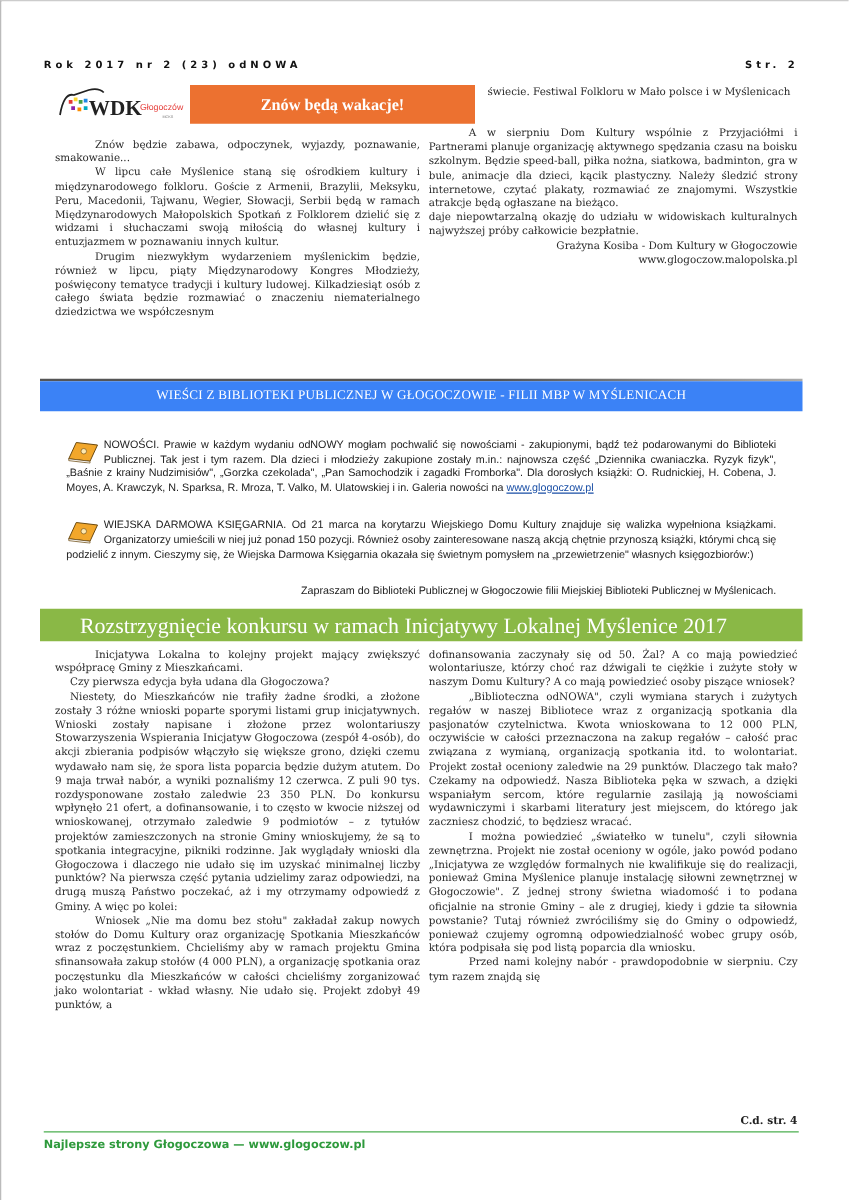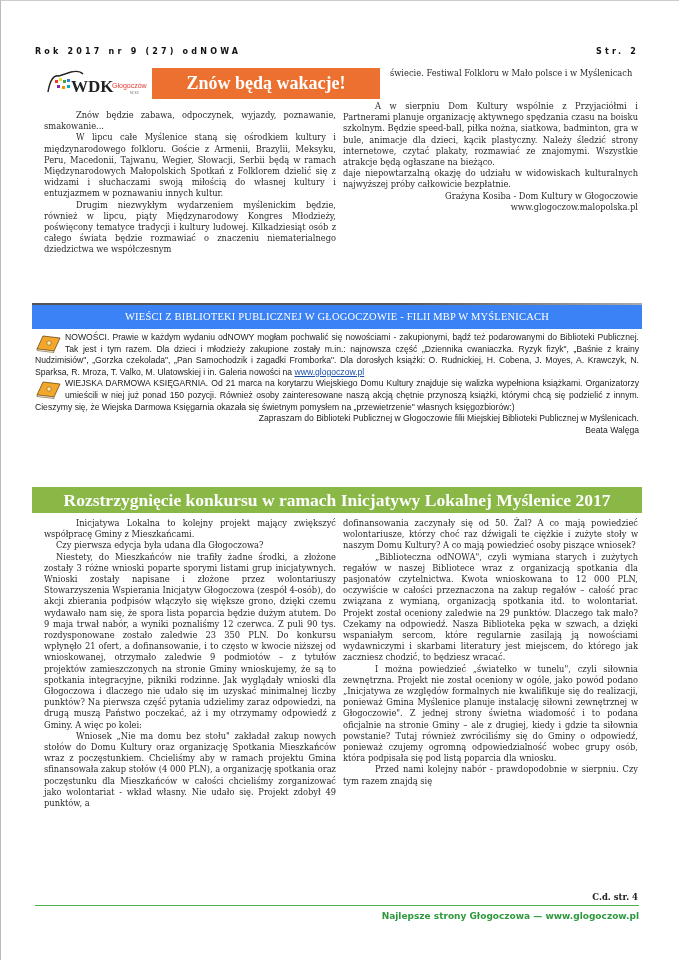--- a/index.html
+++ b/index.html
@@ -5,55 +5,55 @@
   * { box-sizing: border-box; margin: 0; padding: 0; }
   html, body { width: 679px; height: 960px; background: #ffffff; overflow: hidden; }
   body { position: relative; font-family: "DejaVu Serif", serif; color: #222; }
   .page-border { position: absolute; left: 0; top: 0; width: 679px; height: 960px; border-left: 1px solid #bbb; border-top: 1px solid #ccc; }
 
   .runhead { position: absolute; top: 47px; left: 35px; width: 604px; height: 12px; font-family: "DejaVu Sans", sans-serif; font-weight: bold; font-size: 8px; letter-spacing: 3.2px; color: #111; }
   .runhead .left { position: absolute; left: 0; top: 0; }
   .runhead .right { position: absolute; right: 0; top: 0; }
 
   .logo { position: absolute; left: 45px; top: 68px; width: 105px; height: 30px; }
-  .banner-orange { position: absolute; left: 152px; top: 68px; width: 228px; height: 31px; background: #ec7130; color: #fff; font-family: "Liberation Serif", serif; font-weight: bold; font-size: 18px; text-align: center; line-height: 31px; }
+  .banner-orange { position: absolute; left: 152px; top: 68px; width: 228px; height: 31px; background: #ec7130; color: #fff; font-family: "Liberation Serif", serif; font-weight: bold; font-size: 13px; text-align: center; line-height: 31px; }
 
   .txt { font-family: "DejaVu Serif", serif; font-size: 8.3px; line-height: 11.2px; color: #2a2a2a; text-align: justify; }
   .ind { text-indent: 32px; }
   .ind2 { text-indent: 12px; }
 
   .col-a1 { position: absolute; left: 44px; top: 110px; width: 292px; }
   .col-a2-top { position: absolute; left: 390px; top: 68px; width: 248px; }
   .col-a2 { position: absolute; left: 343px; top: 101px; width: 295px; }
   .right { text-align: right; }
 
   .rule-top { position: absolute; left: 32px; top: 303px; width: 610px; height: 2px; background: linear-gradient(to right, #555 0%, #555 60%, #aaa 100%); }
   .banner-yellow { position: absolute; left: 32px; top: 305px; width: 610px; height: 24px; background: #3b82f6; color: #fff; font-family: "Liberation Serif", serif; font-size: 10.5px; text-align: center; line-height: 24px; letter-spacing: 0.2px; }
 
   .lib { position: absolute; left: 35px; top: 332px; width: 604px; font-family: "Liberation Sans", sans-serif; font-size: 8.6px; line-height: 11.6px; color: #222; text-align: justify; }
-  .lib p { margin: 0; }
+  .lib p { margin: 18px; }
   .book { float: left; width: 26px; height: 20px; margin: 1px 4px 0 0; }
   .lib a { color: #1a4fa6; text-decoration: underline; }
 
-  .banner-green { position: absolute; left: 32px; top: 487px; width: 610px; height: 26px; background: #8ab846; color: #fff; font-family: "Liberation Serif", serif; font-weight: bold; font-size: 17.5px; text-align: center; line-height: 26px; }
+  .banner-green { position: absolute; left: 32px; top: 487px; width: 610px; height: 26px; background: #8ab846; color: #fff; font-family: "Liberation Serif", serif; font-weight: normal; font-size: 17.5px; text-align: left; line-height: 26px; padding-left: 32px; }
 
   .col-b1 { position: absolute; left: 44px; top: 518px; width: 292px; }
   .col-b2 { position: absolute; left: 343px; top: 518px; width: 295px; }
   .cd { position: absolute; left: 343px; top: 892px; width: 295px; text-align: right; font-family: "DejaVu Serif", serif; font-weight: bold; font-size: 8.5px; color: #222; }
 
   .footer-rule { position: absolute; left: 35px; top: 905px; width: 604px; height: 1px; background: #4caf50; }
-  .footer { position: absolute; left: 35px; top: 911px; width: 604px; text-align: right; font-family: "DejaVu Sans", sans-serif; font-weight: bold; font-size: 9px; color: #2e9a3c; }
+  .footer { position: absolute; left: 35px; top: 911px; width: 604px; text-align: left; font-family: "DejaVu Sans", sans-serif; font-weight: bold; font-size: 9px; color: #2e9a3c; }
 </style>
 </head>
 <body>
 
 <div class="page-border"></div>
 
 <div class="runhead">
-  <span class="left">Rok 2017 nr 9 (27) odNOWA</span>
+  <span class="left">Rok 2017 nr 2 (23) odNOWA</span>
   <span class="right">Str. 2</span>
 </div>
 
 <div class="logo">
   <svg width="105" height="30" viewBox="0 0 105 30">
     <path d="M3 24 Q6 6 14 8 L26 4 Q34 2 38 6" stroke="#222" stroke-width="1.4" fill="none"></path>
     <rect x="10" y="12" width="3" height="3" fill="#e53935"></rect>
     <rect x="14" y="10" width="3" height="3" fill="#fdd835"></rect>
     <rect x="18" y="12" width="3" height="3" fill="#43a047"></rect>
     <rect x="22" y="11" width="3" height="3" fill="#1e88e5"></rect>

